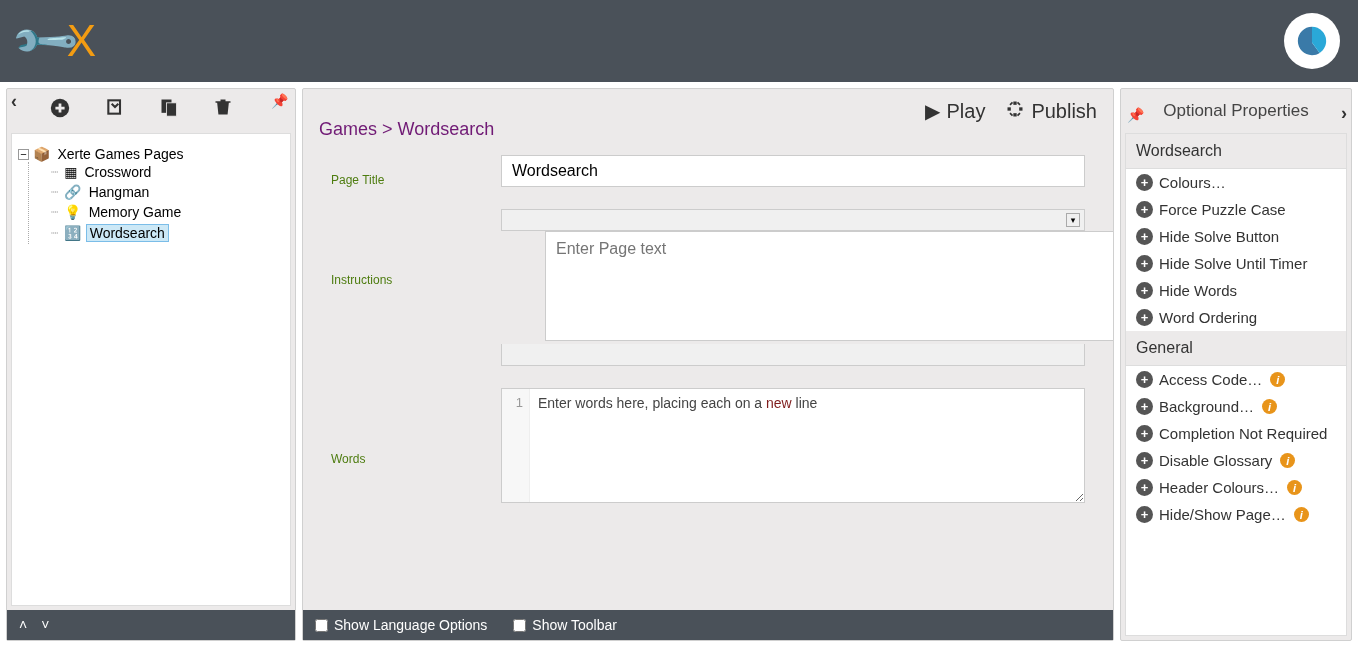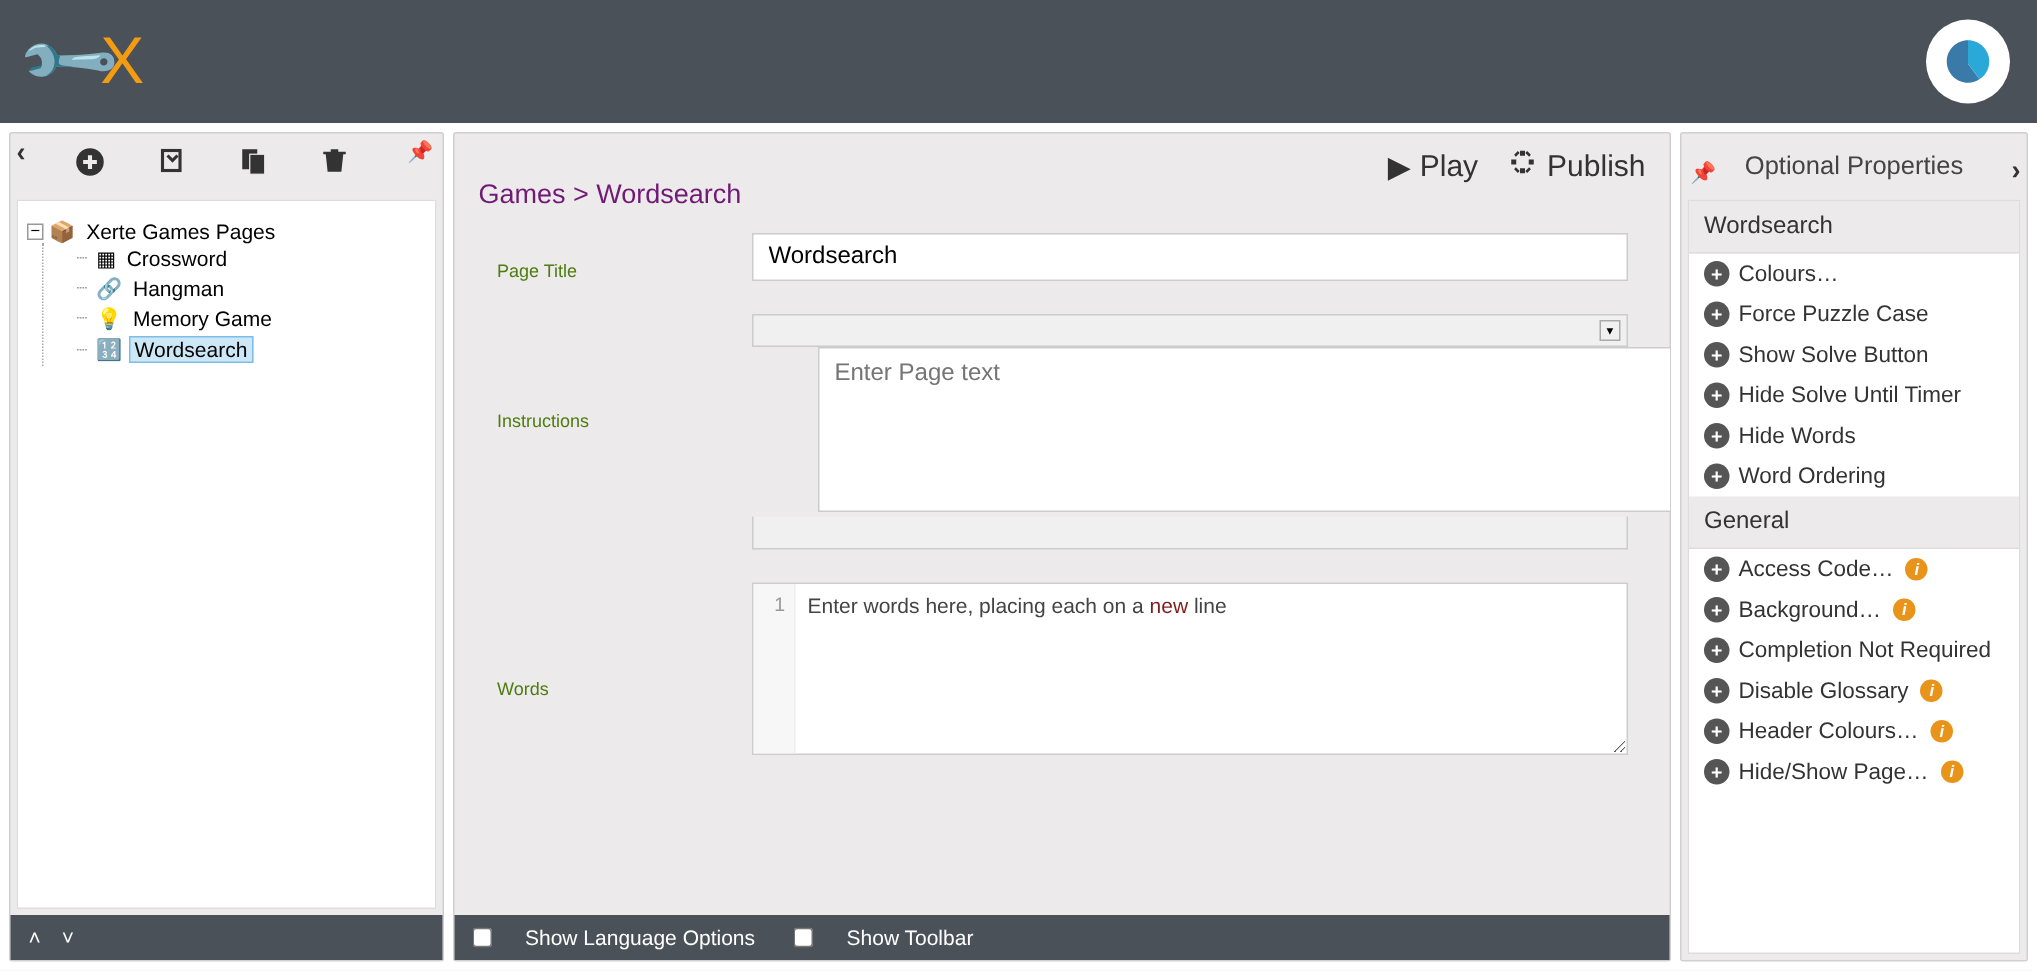--- a/index.html
+++ b/index.html
@@ -52,21 +52,21 @@
 .text-input { width: 100%; padding: 6px 10px; font-size: 16px; border: 1px solid #ccc; background: #fff; }
 .mini-bar { height: 22px; background: #f0f0f0; border: 1px solid #ccc; border-top: none; position: relative; }
 .mini-bar .dd { position: absolute; right: 4px; top: 3px; width: 14px; height: 14px; border: 1px solid #aaa; font-size: 9px; text-align: center; line-height: 12px; cursor: pointer; }
 .textarea { width: 100%; height: 110px; padding: 8px 10px; font-size: 16px; border: 1px solid #ccc; resize: none; font-family: inherit; color: #888; margin-left: 44px; }
 .code-area { display: flex; border: 1px solid #ccc; background: #fff; height: 115px; resize: both; overflow: auto; }
 .gutter { width: 28px; background: #f7f7f7; text-align: right; padding: 6px 6px 0 0; color: #999; font-size: 13px; border-right: 1px solid #eee; }
 .code-text { padding: 6px 8px; font-size: 14px; color: #444; }
 .code-text .kw { color: #7f1d1d; }
 
 .bottom-bar { background: #4a5159; height: 30px; display: flex; align-items: center; padding: 0 12px; gap: 26px; color: #fff; font-size: 14px; }
-.bottom-bar label { display: flex; gap: 22px; cursor: pointer; }
+.bottom-bar label { display: flex; align-items: center; gap: 6px; cursor: pointer; }
 
 .right-header { text-align: center; font-size: 17px; color: #444; height: 44px; line-height: 44px; position: relative; }
 .props { flex: 1; overflow-y: auto; background: #fff; border: 1px solid #ddd; margin: 0 4px 4px 4px; }
 .props .section { background: #eceaea; padding: 8px 10px; font-size: 16px; color: #333; border-bottom: 1px solid #ddd; }
 .props .item { padding: 5px 10px; display: flex; align-items: center; gap: 6px; cursor: pointer; font-size: 15px; color: #333; }
 .plus-icon { width: 17px; height: 17px; background: #555; border-radius: 50%; color: #fff; display: inline-flex; align-items: center; justify-content: center; font-size: 13px; font-weight: bold; flex-shrink: 0; }
 .info-icon { width: 15px; height: 15px; background: #e8941a; border-radius: 50%; color: #fff; display: inline-flex; align-items: center; justify-content: center; font-size: 11px; font-weight: bold; font-style: italic; margin-left: 2px; flex-shrink: 0; }
 </style>
 </head>
 <body>
@@ -242,21 +242,21 @@
           <div class="item">
             <span class="plus-icon">+</span>
             <span>Colours…</span>
           </div>
           <div class="item">
             <span class="plus-icon">+</span>
             <span>Force Puzzle Case</span>
           </div>
           <div class="item">
             <span class="plus-icon">+</span>
-            <span>Show Solve Button</span>
+            <span>Hide Solve Button</span>
           </div>
           <div class="item">
             <span class="plus-icon">+</span>
             <span>Hide Solve Until Timer</span>
           </div>
           <div class="item">
             <span class="plus-icon">+</span>
             <span>Hide Words</span>
           </div>
           <div class="item">

